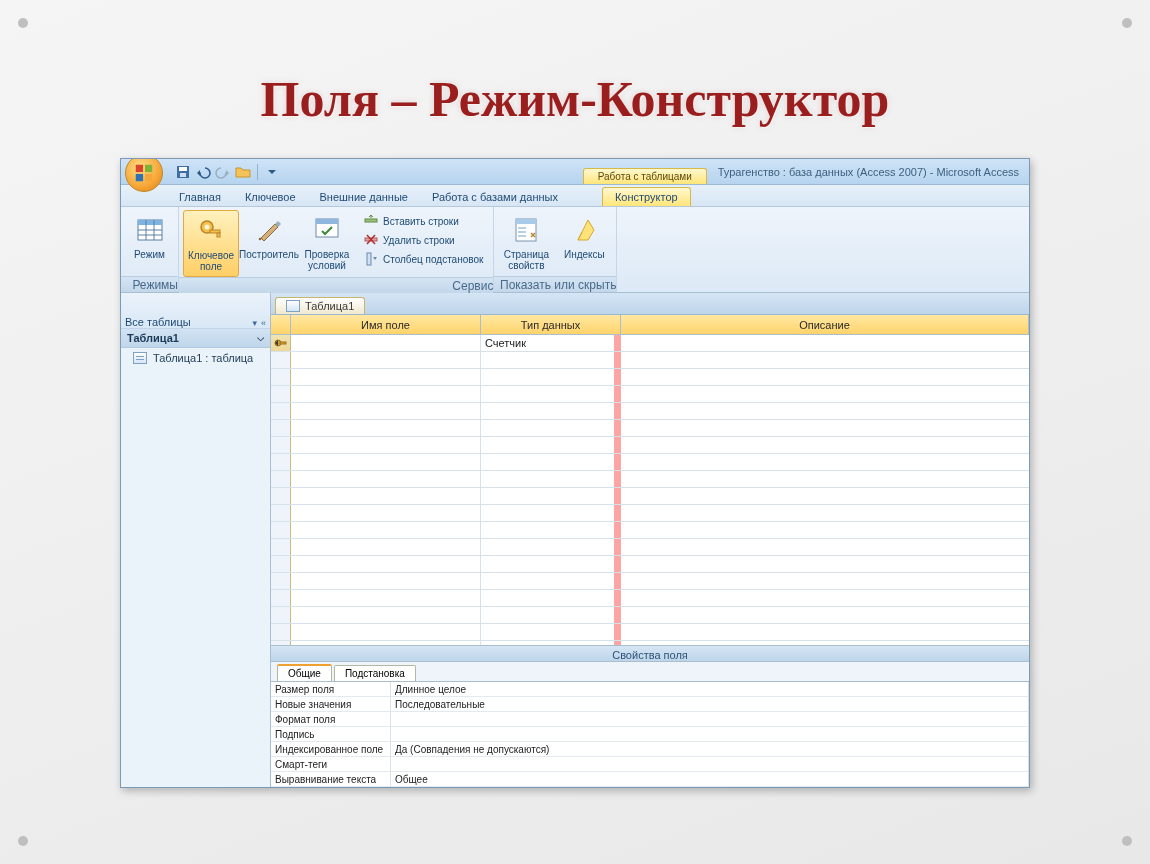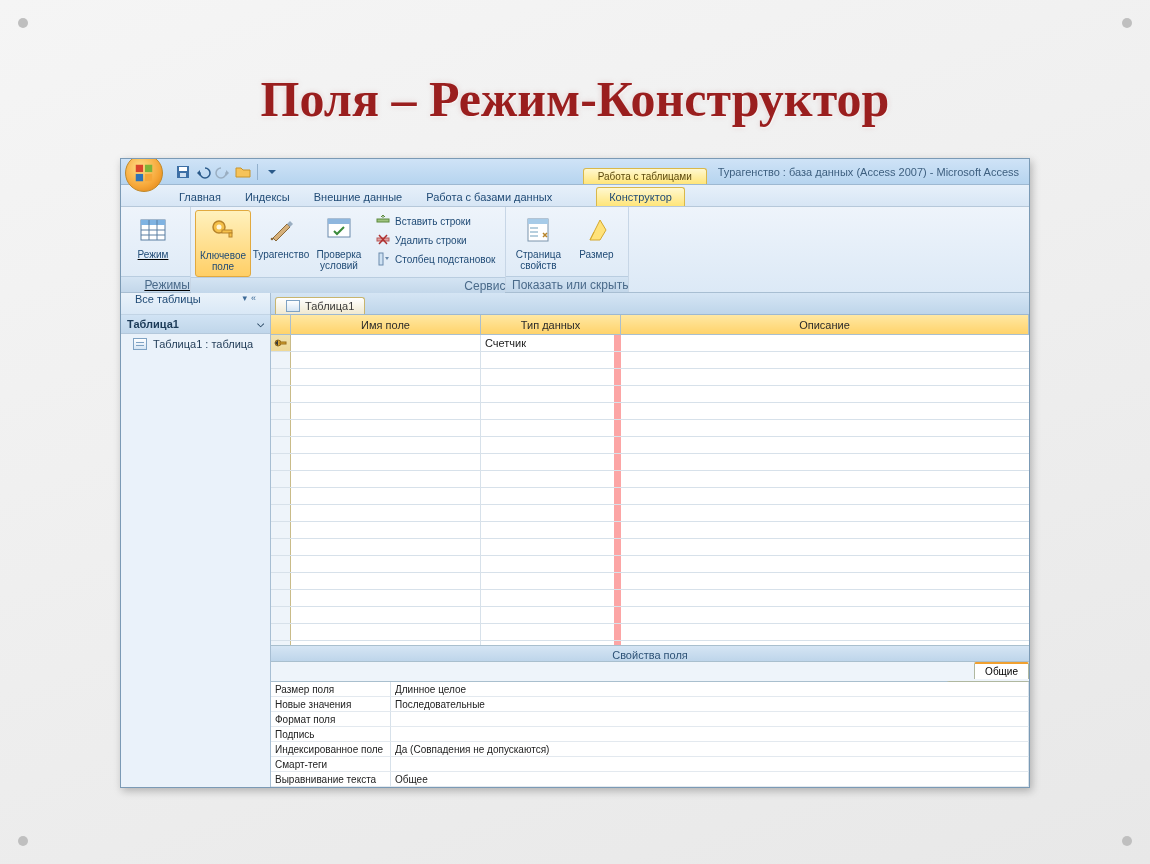--- a/index.html
+++ b/index.html
@@ -101,21 +101,21 @@
   .small-btn-list{display:flex;flex-direction:column;gap:1px;padding:2px 4px;}
   .small-btn{display:flex;align-items:center;gap:4px;font-size:10px;color:#1f4a75;cursor:pointer;padding:1px 2px;}
   .small-btn .si{width:16px;height:16px;display:flex;align-items:center;justify-content:center;}
   
   .workspace{flex:1;display:flex;min-height:0;}
   .nav-pane{
     width:150px;border-right:1px solid #a7bed3;background:#eaf2fa;
     display:flex;flex-direction:column;font-size:11px;
   }
   .nav-header{
-    display:flex;align-items:flex-start;height:22px;padding:0 14px;
+    display:flex;align-items:flex-end;height:36px;padding:0 4px;
     background:linear-gradient(#eaf2fa,#d9e8f6);border-bottom:1px solid #c2d4e5;
     color:#1f4a75;font-size:11px;justify-content:space-between;
   }
   .nav-header .chev{font-size:9px;color:#3d6a97;}
   .nav-group-title{
     background:linear-gradient(#d1e3f4,#c0d6ea);padding:3px 6px;
     color:#1b3a57;font-weight:bold;border-bottom:1px solid #b4c8db;
     display:flex;justify-content:space-between;align-items:center;
   }
   .nav-item{display:flex;align-items:center;gap:6px;padding:4px 6px 4px 12px;color:#1f3a55;cursor:pointer;}
@@ -138,21 +138,21 @@
   .grid-body{flex:1;overflow:hidden;background:#fff;}
   .grid-row{display:flex;height:17px;border-bottom:1px solid #d7e1ea;font-size:11px;color:#222;}
   .gr-sel{width:20px;background:linear-gradient(#f0e3b2,#eed896);border-right:1px solid #c9bb88;display:flex;align-items:center;justify-content:center;}
   .gr-name{width:190px;border-right:1px solid #d7e1ea;padding:0 4px;display:flex;align-items:center;}
   .gr-type{width:140px;border-right:7px solid #fca5a5;padding:0 4px;display:flex;align-items:center;text-align:right;}
   .gr-desc{flex:1;padding:0 4px;display:flex;align-items:center;}
   .grid-row.empty .gr-sel{background:#eef4fa;}
   
   .props-title{height:17px;background:linear-gradient(#d5e5f4,#bed5ea);text-align:center;font-size:11px;color:#2d5276;line-height:18px;border-top:1px solid #a9bfce;border-bottom:1px solid #a9bfce;}
   .props-wrap{display:flex;flex-direction:column;}
-  .props-tabs{display:flex;height:20px;background:#eef4fa;align-items:flex-end;padding-left:6px;gap:2px;border-bottom:1px solid #a9bfce;flex-direction:column;}
+  .props-tabs{display:flex;height:20px;background:#eef4fa;align-items:flex-end;padding-left:6px;gap:2px;border-bottom:1px solid #a9bfce;}
   .prop-tab{padding:2px 10px;font-size:10px;border:1px solid #b0b8a0;border-bottom:none;background:#fff;border-radius:2px 2px 0 0;cursor:pointer;}
   .prop-tab.active{border-top:2px solid #f0a030;}
   .props-body{display:flex;}
   .props-col-names{width:120px;}
   .props-col-vals{flex:1;}
   .prop-row{height:15px;font-size:10px;display:flex;align-items:center;padding:0 4px;border-bottom:1px solid #e3e9ef;border-right:1px solid #d7e1ea;background:#fff;color:#222;}
   
   svg{display:block;}
 </style>
 </head>
@@ -209,30 +209,30 @@
         </span>
     </div>
     <div class="context-tab-wrap">
       <div class="context-tab-header">Работа с таблицами</div>
     </div>
     <div class="window-title">Турагенство : база данных (Access 2007) - Microsoft Access</div>
   </div>
 
   <div class="ribbon-tabs">
     <div class="ribbon-tab">Главная</div>
-    <div class="ribbon-tab">Индексы</div>
+    <div class="ribbon-tab">Ключевое</div>
     <div class="ribbon-tab">Внешние данные</div>
     <div class="ribbon-tab">Работа с базами данных</div>
     <div style="width:30px;"></div>
     <div class="ribbon-tab context">Конструктор</div>
   </div>
 
   <div class="ribbon-body">
 
-    <div class="ribbon-group" style="width:70px;text-decoration:underline;">
+    <div class="ribbon-group" style="width:58px;">
       <div class="ribbon-group-items">
         <div class="big-btn">
           <span class="icon-box">
             <svg width="30" height="30" viewBox="0 0 30 30">
                 <rect x="3" y="5" width="24" height="20" fill="#fff" stroke="#5a7ea2"></rect>
                 <rect x="3" y="5" width="24" height="5" fill="#7fb3e2"></rect>
                 <line x1="11" y1="5" x2="11" y2="25" stroke="#5a7ea2"></line>
                 <line x1="19" y1="5" x2="19" y2="25" stroke="#5a7ea2"></line>
                 <line x1="3" y1="15" x2="27" y2="15" stroke="#5a7ea2"></line>
                 <line x1="3" y1="20" x2="27" y2="20" stroke="#5a7ea2"></line>
@@ -258,21 +258,21 @@
           <span>Ключевое поле</span>
         </div>
         <div class="big-btn">
           <span class="icon-box">
             <svg width="28" height="28" viewBox="0 0 28 28">
                 <path d="M6 22L20 8l3 3L9 25z" fill="#d6b07a" stroke="#8a6a3a"></path>
                 <path d="M20 8l3-3 3 3-3 3z" fill="#9aaec1"></path>
                 <circle cx="5" cy="23" r="1.3" fill="#8a6a3a"></circle>
               </svg>
           </span>
-          <span>Турагенство</span>
+          <span>Построитель</span>
         </div>
         <div class="big-btn">
           <span class="icon-box">
             <svg width="30" height="28" viewBox="0 0 30 28">
                 <rect x="4" y="3" width="22" height="18" fill="#fff" stroke="#6a8aac"></rect>
                 <rect x="4" y="3" width="22" height="5" fill="#8fb7de"></rect>
                 <path d="M10 15l3 3 7-7" fill="none" stroke="#3a8a3a" stroke-width="2"></path>
               </svg>
           </span>
           <span>Проверка условий</span>
@@ -326,21 +326,21 @@
           </span>
           <span>Страница свойств</span>
         </div>
         <div class="big-btn">
           <span class="icon-box">
             <svg width="28" height="28" viewBox="0 0 28 28">
                 <path d="M8 24L18 4l6 10-6 10z" fill="#ffe27a" stroke="#d4a82e"></path>
                 <path d="M8 24l4-8" stroke="#d4a82e"></path>
               </svg>
           </span>
-          <span>Размер</span>
+          <span>Индексы</span>
         </div>
       </div>
       <div class="ribbon-group-label">Показать или скрыть</div>
     </div>
   </div>
 
   <div class="workspace">
 
     <div class="nav-pane">
       <div class="nav-header">

